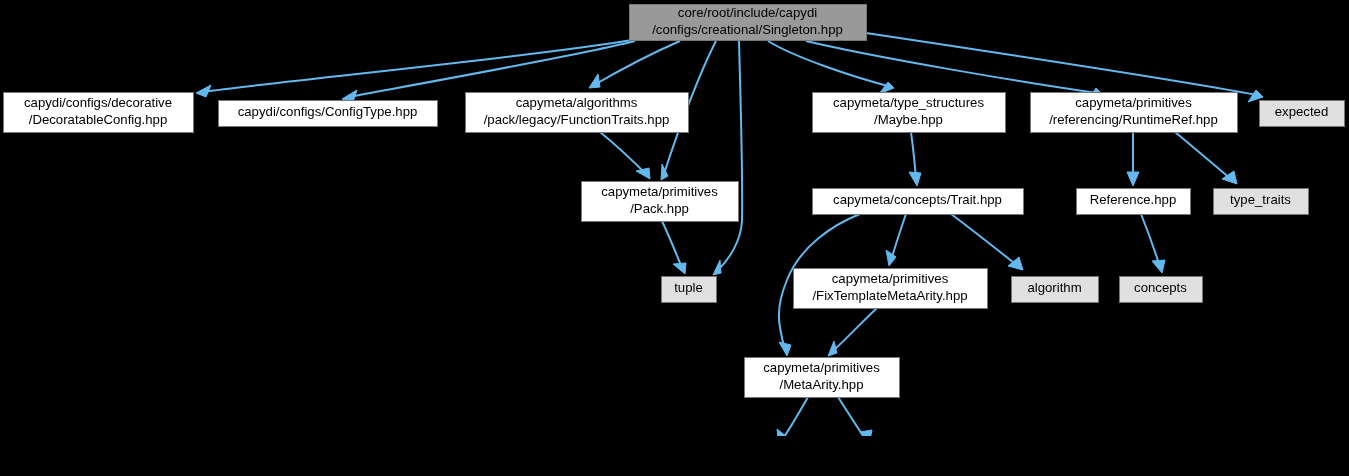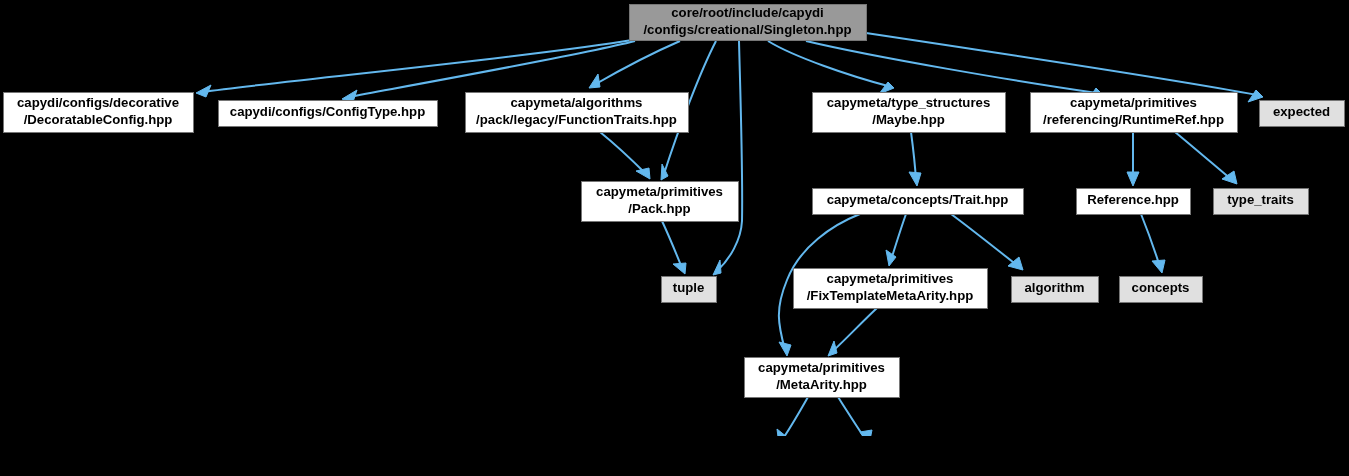--- a/index.html
+++ b/index.html
@@ -7,21 +7,20 @@
     padding: 0;
     background: #000000;
   }
   #canvas-wrap {
     position: relative;
     width: 1349px;
     height: 436px;
     background: #000000;
     overflow: hidden;
     font-family: "Liberation Sans", sans-serif;
-    font-weight: bold;
   }
   svg#graph {
     position: absolute;
     left: 0;
     top: 0;
     width: 1349px;
     height: 476px;
     display: block;
   }
   .node-box {

